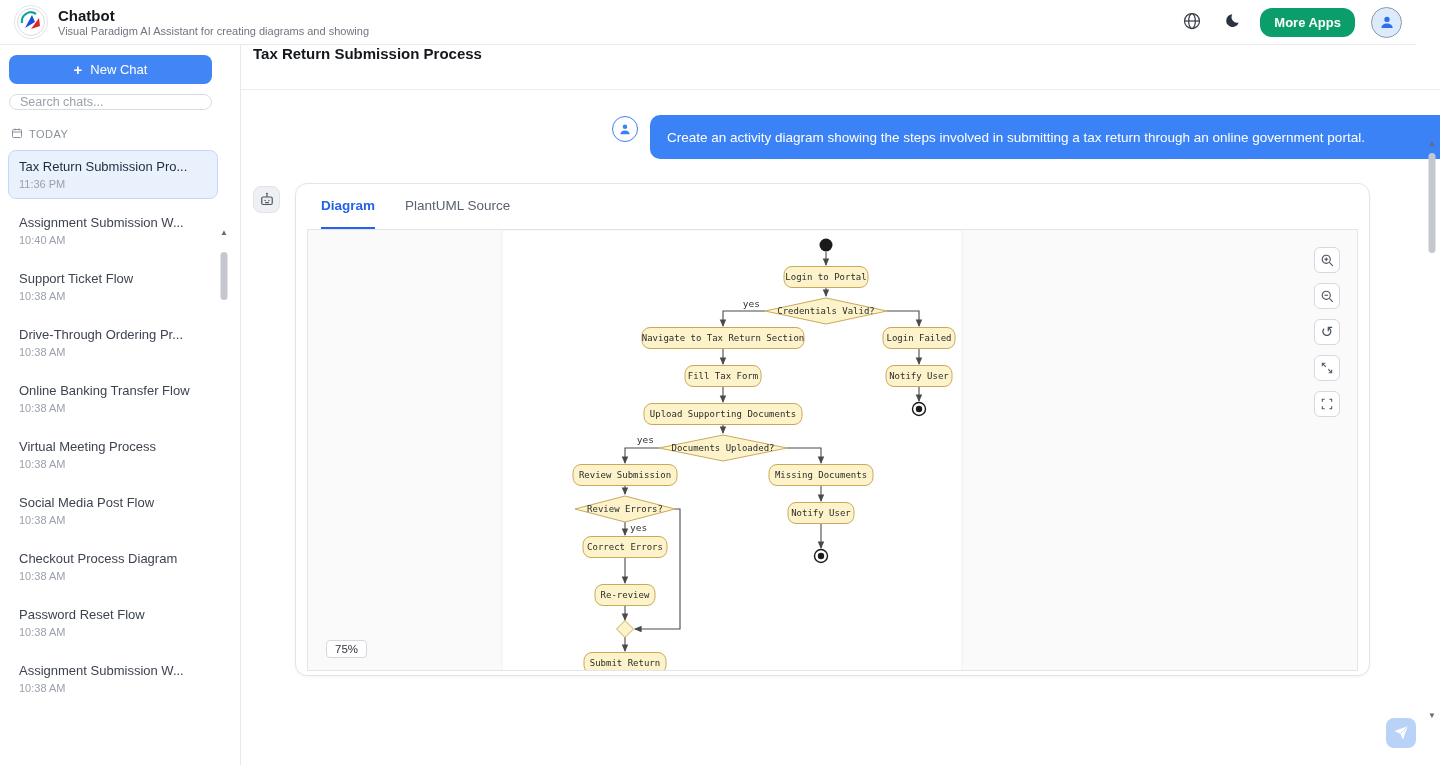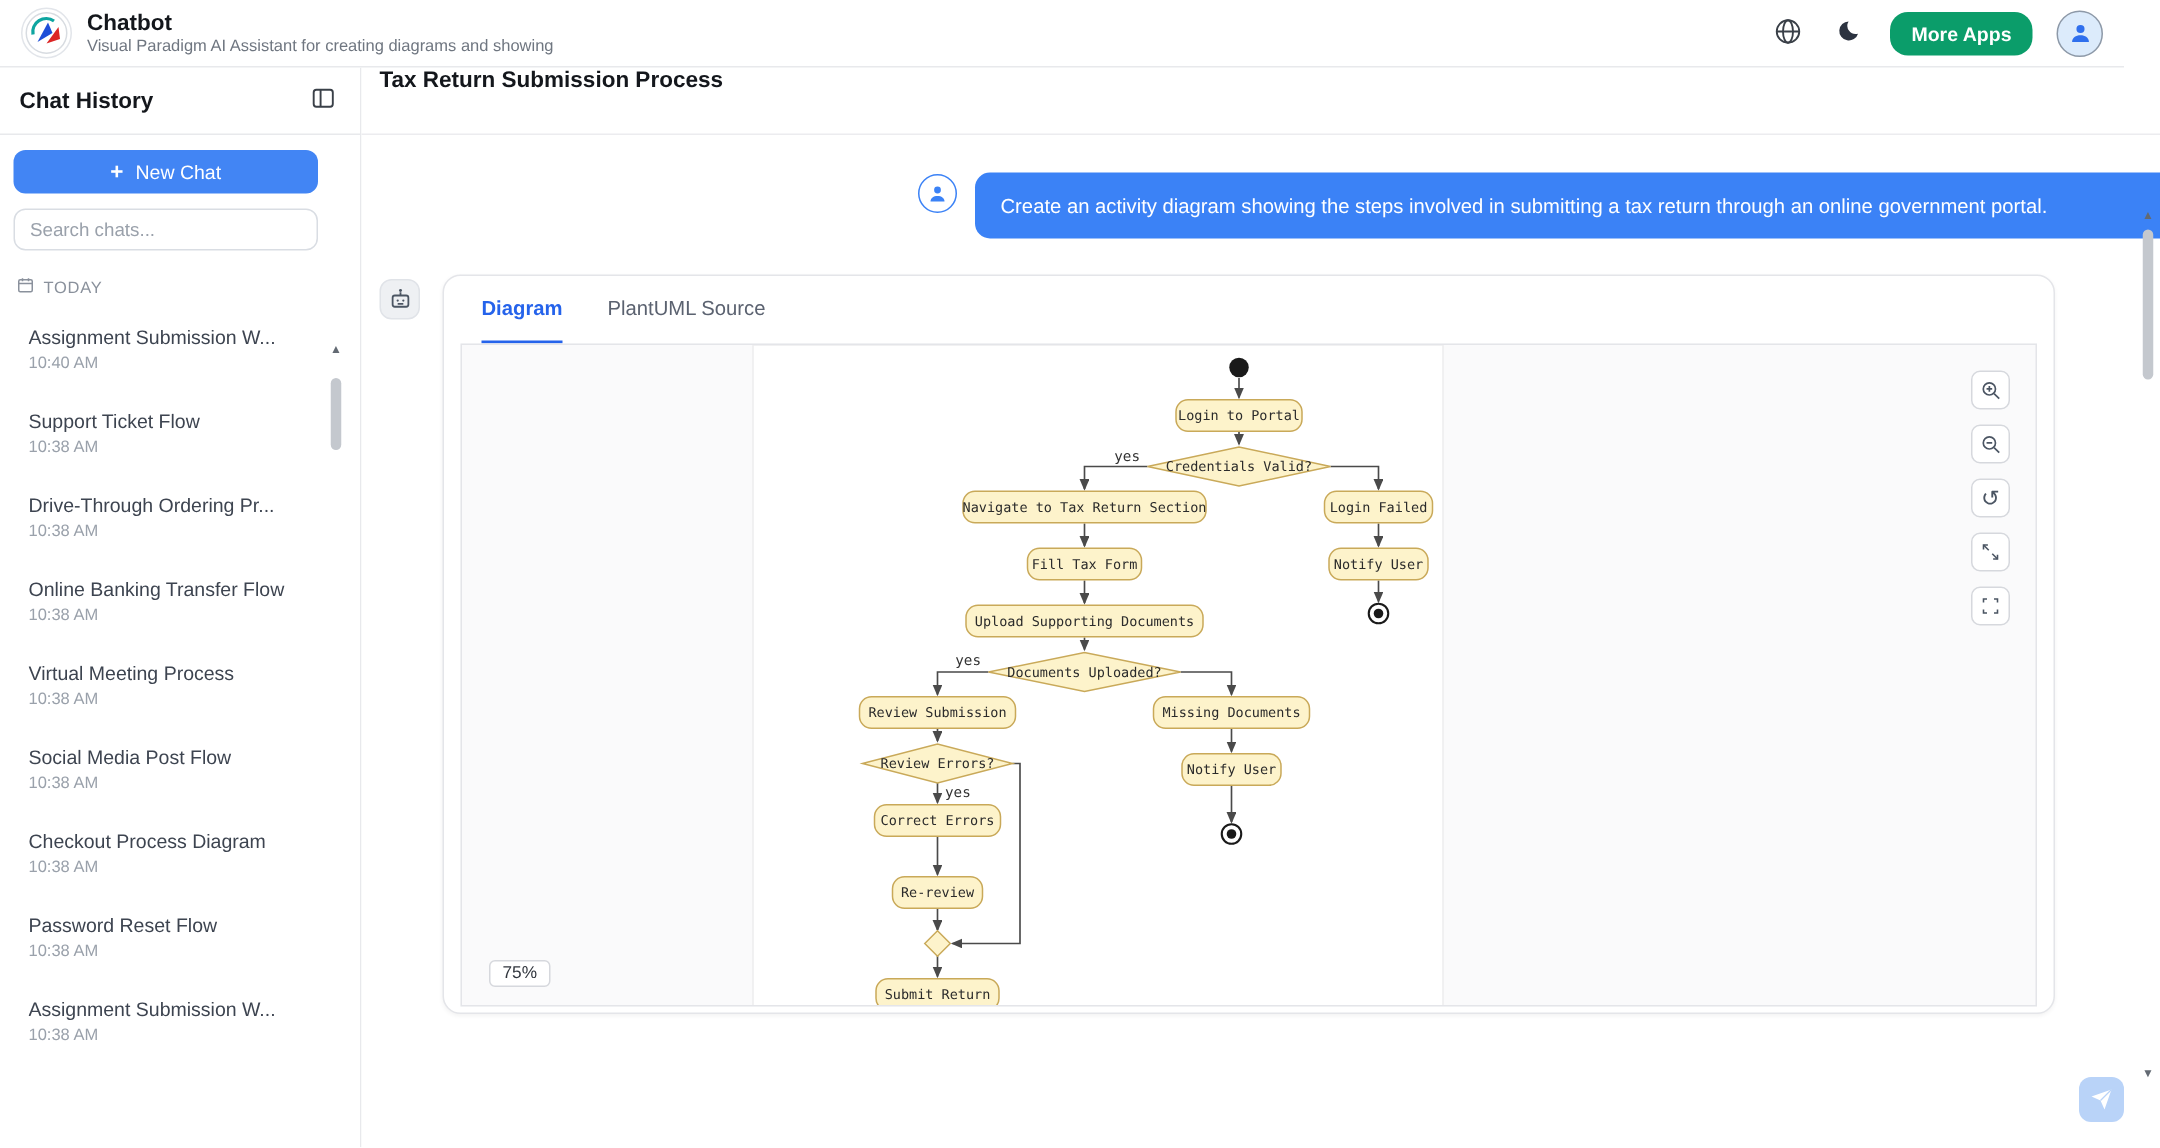--- a/index.html
+++ b/index.html
@@ -26,21 +26,21 @@
   
   .sidebar { position:absolute; top:45px; left:0; width:241px; height:720px; background:#fff;
     border-right:1px solid #e8e9ec; overflow:hidden; }
   .sidebar-header { height:45px; border-bottom:1px solid #e8e9ec; display:flex; align-items:center;
     justify-content:space-between; padding:0 13px; }
   .sidebar-title { font-size:15px; font-weight:bold; color:#14171c; }
   .new-chat-btn { display:flex; align-items:center; justify-content:center; gap:8px;
     margin:10px 20px 0 9px; width:203px; height:29px; background:#4285f4; border:none; border-radius:8px;
     color:#fff; font-size:13px; cursor:pointer; font-family:inherit; }
   .new-chat-plus { font-size:15px; line-height:15px; font-weight:bold; }
-  .search-input { display:block; margin:10px 20px 0 9px; width:203px; height:28px;
+  .search-input { display:block; margin:10px 20px 0 9px; width:203px; height:16px;
     border:1px solid #d9dde3; border-radius:8px; padding:0 10px; font-size:12.5px; color:#333;
     font-family:inherit; outline:none; }
   .search-input::placeholder { color:#9aa1ab; }
   .section-row { display:flex; align-items:center; gap:6px; margin:17px 0 0 11px;
     font-size:11px; color:#8a919c; letter-spacing:0.5px; }
   .chat-list { margin-top:9px; padding:0 22px 0 8px; }
   .chat-item { padding:8px 10px; border:1px solid transparent; border-radius:8px; margin-bottom:7px; cursor:pointer; }
   .chat-item.active { background:#e9f1fd; border-color:#c3d9fb; }
   .chat-title { font-size:13px; color:#3d4450; white-space:nowrap; overflow:hidden; }
   .chat-item.active .chat-title { color:#1f2a3d; }
@@ -133,31 +133,20 @@
       <div class="header-avatar">
         <svg width="18" height="18" viewBox="0 0 24 24">
           <circle cx="12" cy="8.5" r="3.6" fill="#2f6fed"></circle>
           <path d="M4.5 20c0-3.8 3.3-6 7.5-6s7.5 2.2 7.5 6z" fill="#2f6fed"></path>
         </svg>
       </div>
     </div>
   </header>
 
   <aside class="sidebar">
-    <div class="sidebar-header">
-      <span class="sidebar-title">Chat History</span>
-      <button class="icon-btn">
-        <span>
-          <svg width="17" height="17" viewBox="0 0 24 24" fill="none" stroke="#3a4048" stroke-width="1.8">
-            <rect x="3" y="4" width="18" height="16" rx="2.5"></rect>
-              <line x1="9.5" y1="4" x2="9.5" y2="20"></line>
-          </svg>
-        </span>
-      </button>
-    </div>
 
     <button class="new-chat-btn">
       <span class="new-chat-plus">+</span>
       <span>New Chat</span>
     </button>
 
     <input class="search-input" type="text" placeholder="Search chats..." style="">
 
     <div class="section-row">
       <span>
@@ -165,20 +154,24 @@
           <rect x="3" y="5" width="18" height="16" rx="2"></rect>
             <line x1="3" y1="10" x2="21" y2="10"></line>
           <line x1="8" y1="3" x2="8" y2="7"></line>
             <line x1="16" y1="3" x2="16" y2="7"></line>
         </svg>
       </span>
       <span>TODAY</span>
     </div>
 
     <div class="chat-list" id="chat-list">
+        <div class="chat-item active">
+          <div class="chat-title">Tax Return Submission Pro...</div>
+          <div class="chat-time">11:36 PM</div>
+        </div>
         <div class="chat-item">
           <div class="chat-title">Assignment Submission W...</div>
           <div class="chat-time">10:40 AM</div>
         </div>
         <div class="chat-item">
           <div class="chat-title">Support Ticket Flow</div>
           <div class="chat-time">10:38 AM</div>
         </div>
         <div class="chat-item">
           <div class="chat-title">Drive-Through Ordering Pr...</div>

